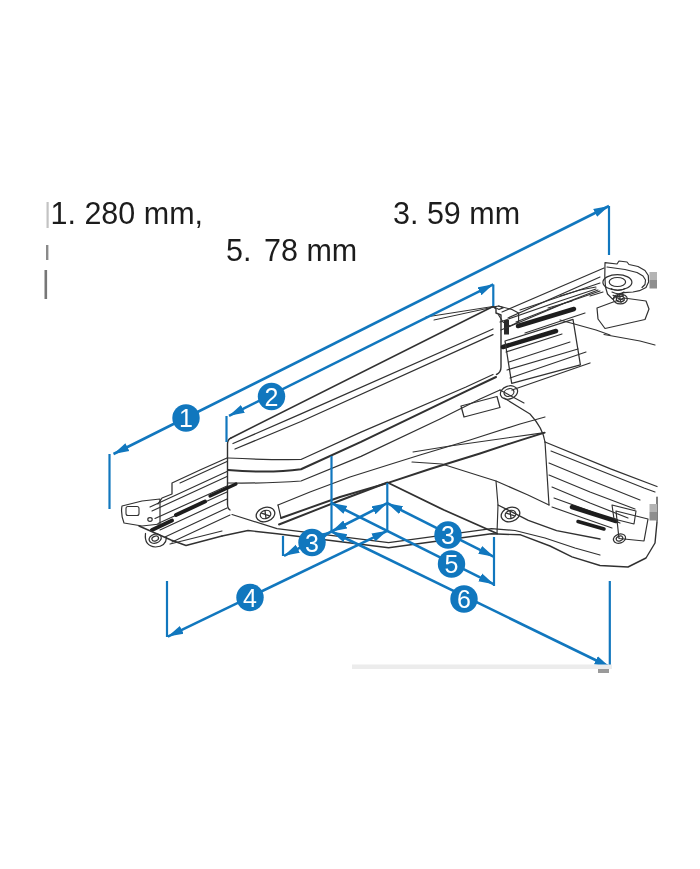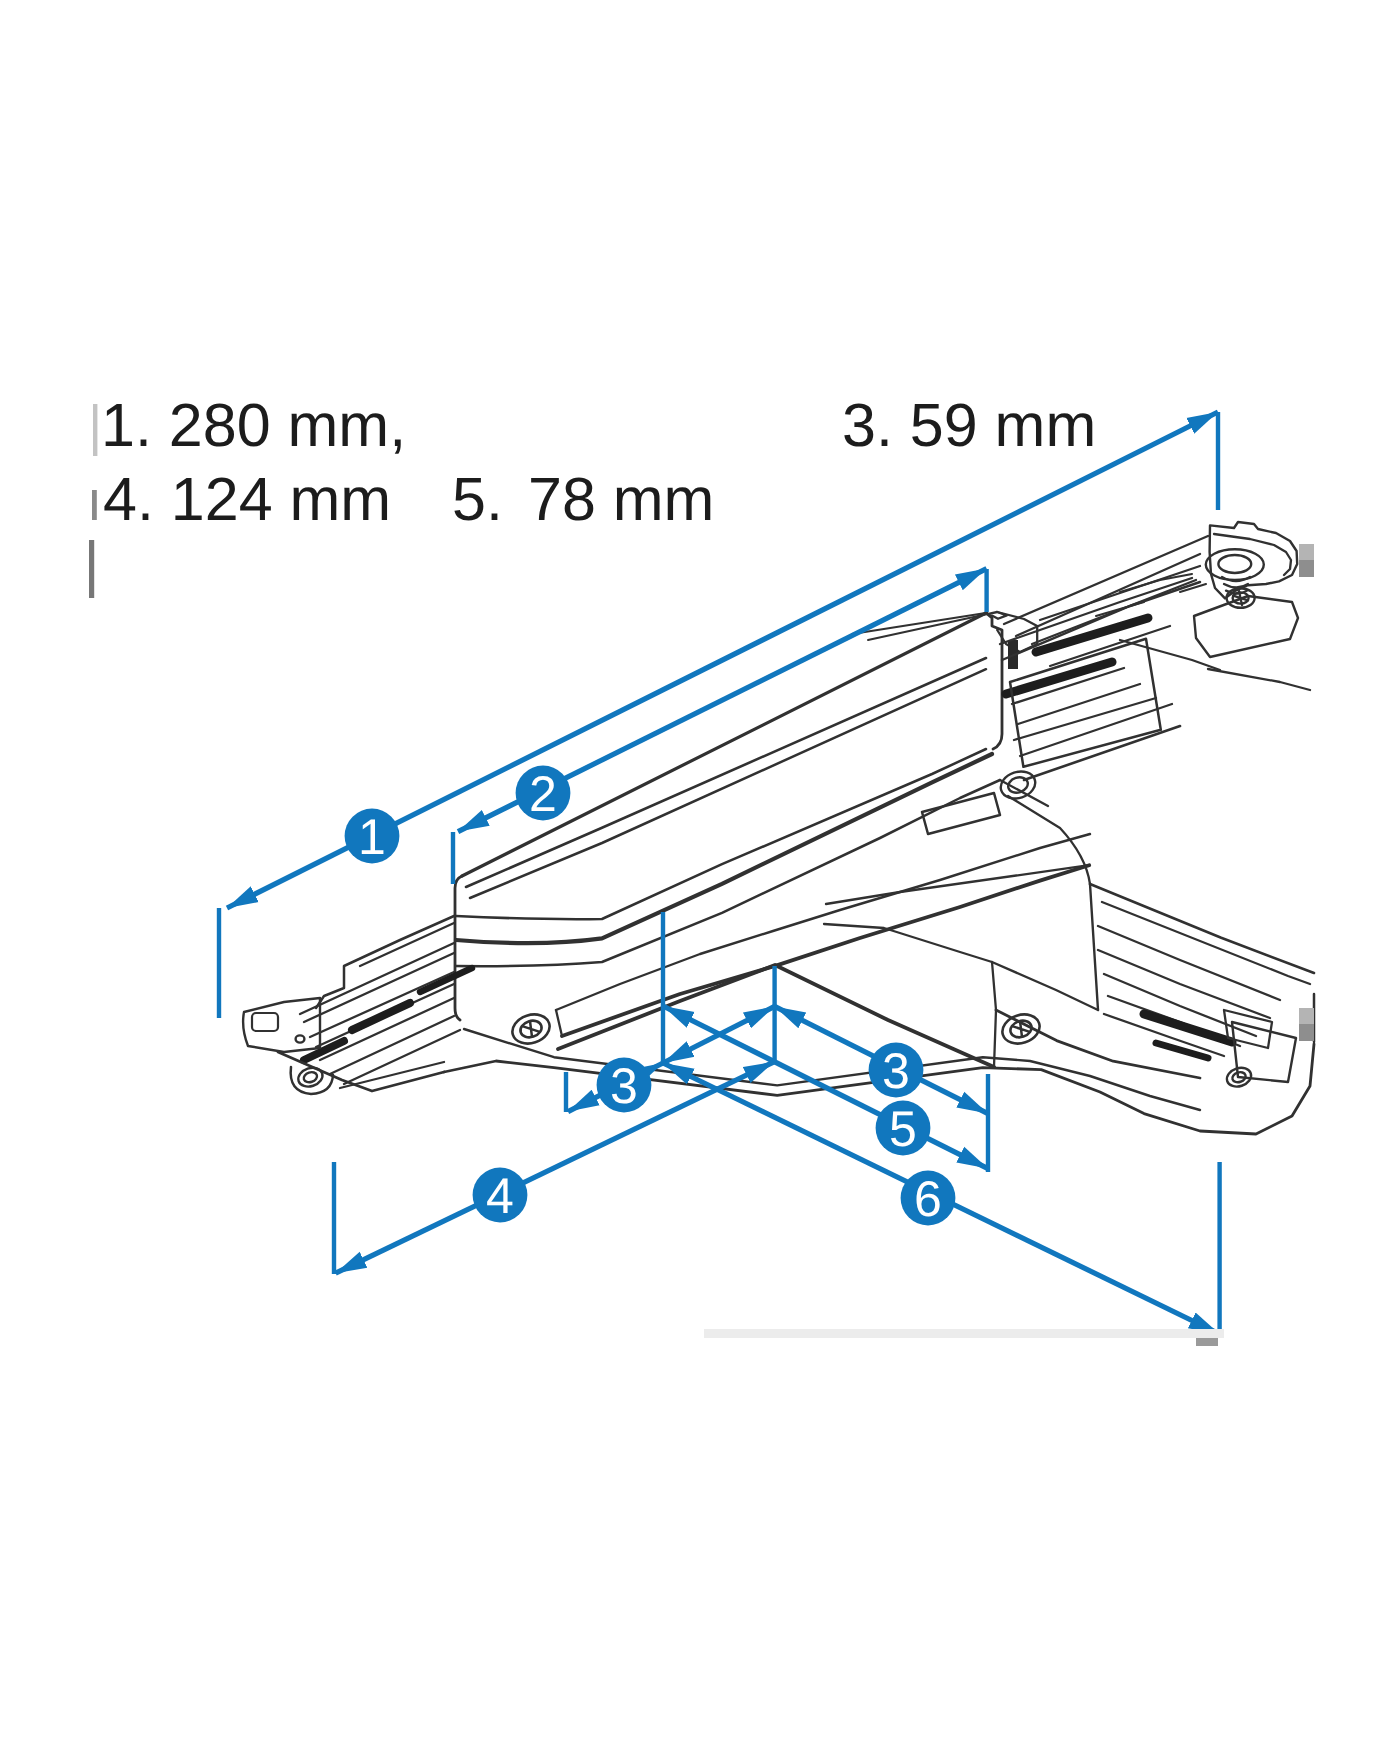--- a/index.html
+++ b/index.html
@@ -210,17 +210,16 @@
   <rect x="46.5" y="202" width="2.2" height="26" fill="#c3c3c3"></rect>
   <rect x="46" y="245" width="2.4" height="15" fill="#8a8a8a"></rect>
   <rect x="44.5" y="270" width="2.6" height="29" fill="#777777"></rect>
   <rect x="598" y="668" width="11" height="5" fill="#9a9a9a"></rect>
   <rect x="352" y="664.5" width="260" height="4.5" fill="#ececec"></rect>
 </g>
 </svg>
 
 
 <div class="txt" style="left:50.5px;top:195px;">1. 280 mm,</div>
-<div class="txt" style="left:393px;top:195px;margin-left:28px;">3. 59 mm</div>
-<div class="txt" style="left:51.5px;top:232px;">4. 124 mm</div>
+<div class="txt" style="left:393px;top:195px;">3. 59 mm</div>
 <div class="txt" style="left:226px;top:232px;">5.</div>
 <div class="txt" style="left:264px;top:232px;">78 mm</div>
 </div>
 
 </body></html>

